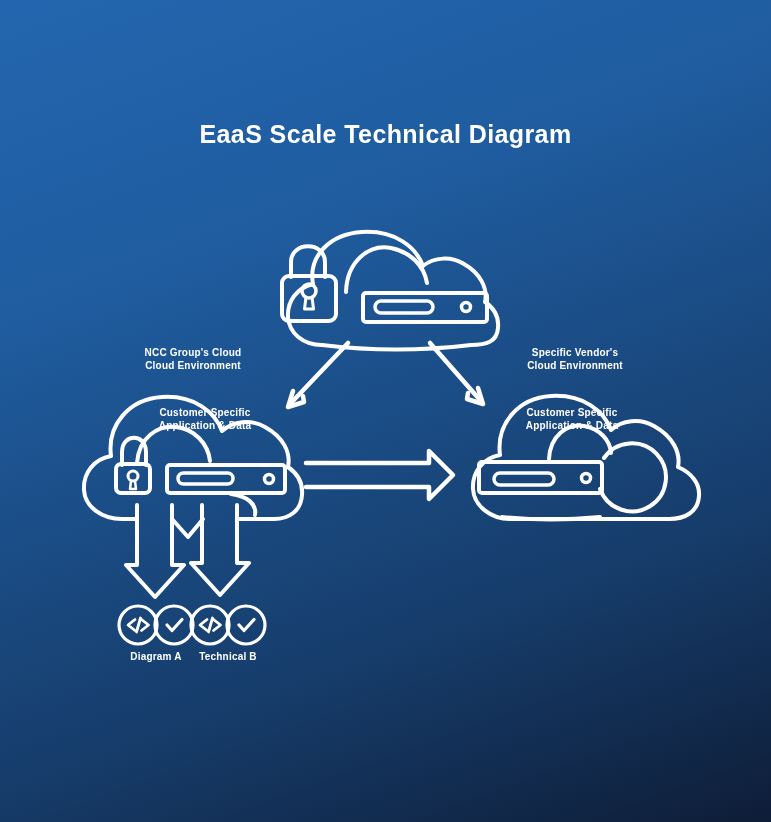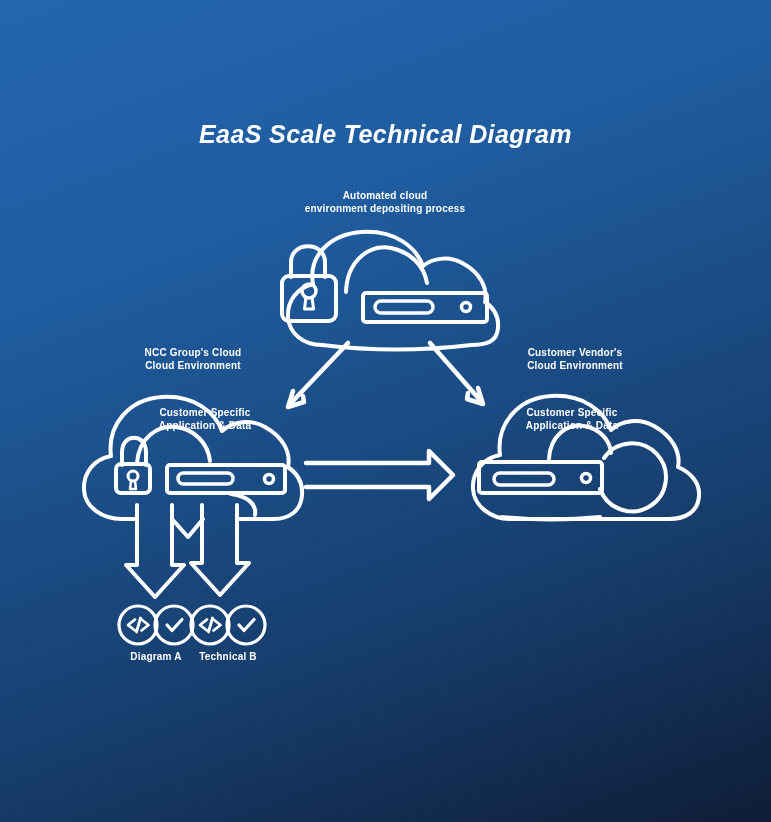--- a/index.html
+++ b/index.html
@@ -25,21 +25,20 @@
     letter-spacing:0.2px;
   }
   .lbl span{display:block;}
   .title{
     position:absolute;
     left:0;right:0;top:120px;
     text-align:center;
     font-size:25px;
     font-weight:700;
     letter-spacing:0.4px;
-    font-style:italic;
   }
 </style>
 </head>
 <body>
 
 <div class="stage">
 
   <svg class="art" width="771" height="822" viewBox="0 0 771 822">
 
     <g>
@@ -131,37 +130,33 @@
       <path stroke-width="2.8" d="M 213.5 619.5 L 220.5 625 L 213.5 630.5"></path>
     </g>
     <g>
       <circle cx="246" cy="625" r="19" stroke-width="3.2" fill="#174072"></circle>
       <path stroke-width="3.2" d="M 239 625 L 244 630.5 L 254 619.5"></path>
     </g>
   </svg>
 
   <div class="title">EaaS Scale Technical Diagram</div>
 
-  <div class="lbl" style="left:285px;top:189px;width:200px;">
-    <span>Automated cloud</span>
-    <span>environment depositing process</span>
-  </div>
 
   <div class="lbl" style="left:118px;top:346px;width:150px;">
     <span>NCC Group's Cloud</span>
     <span>Cloud Environment</span>
   </div>
 
   <div class="lbl" style="left:130px;top:406px;width:150px;">
     <span>Customer Specific</span>
     <span>Application &amp; Data</span>
   </div>
 
   <div class="lbl" style="left:500px;top:346px;width:150px;">
-    <span>Customer Vendor's</span>
+    <span>Specific Vendor's</span>
     <span>Cloud Environment</span>
   </div>
 
   <div class="lbl" style="left:497px;top:406px;width:150px;">
     <span>Customer Specific</span>
     <span>Application &amp; Data</span>
   </div>
 
   <div class="lbl" style="left:106px;top:650px;width:100px;">Diagram A</div>
 

